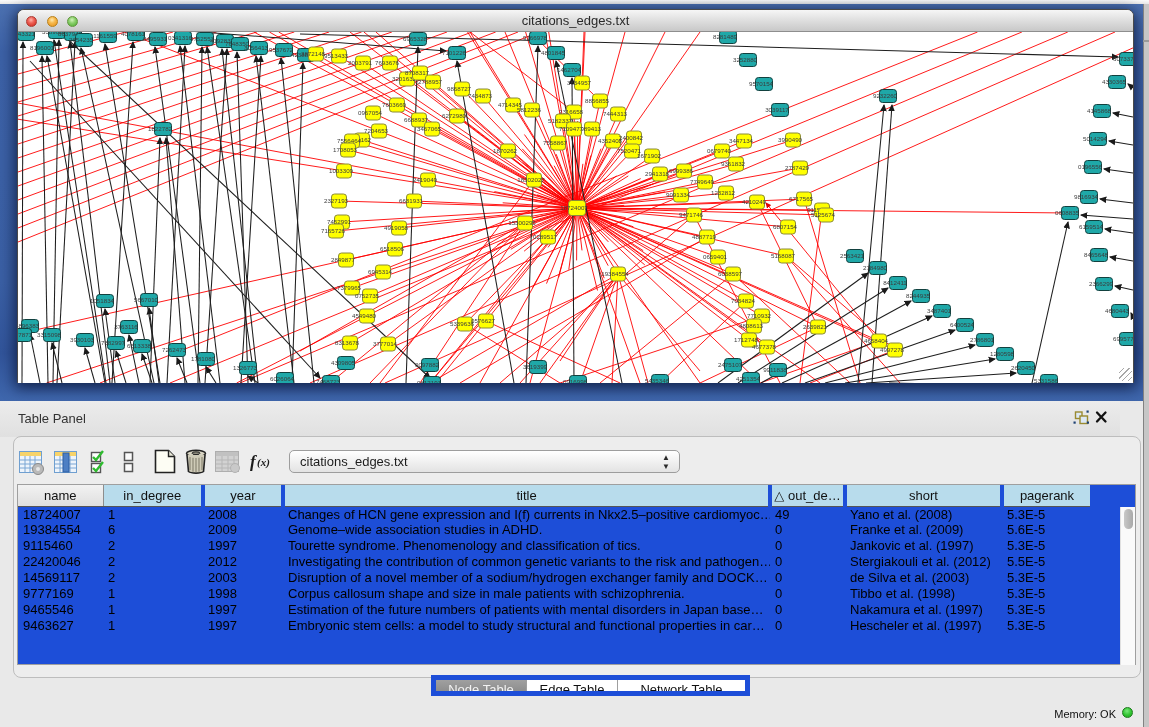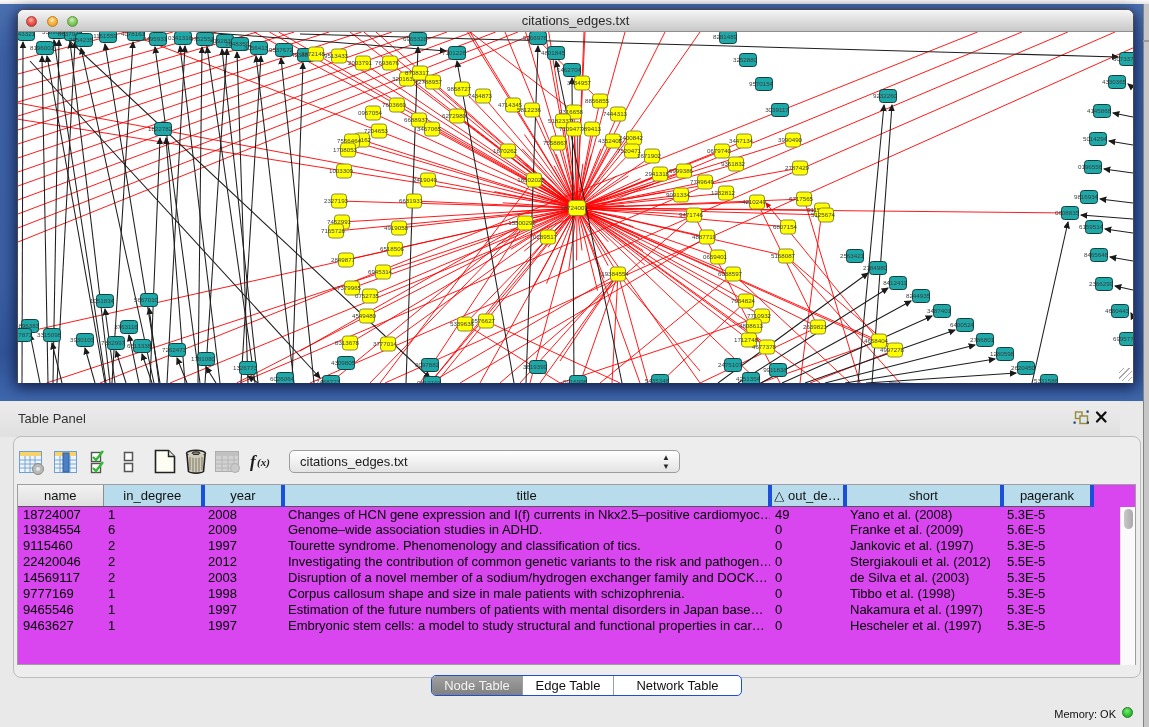--- a/index.html
+++ b/index.html
@@ -27,33 +27,33 @@
 #tph { position:absolute; left:0; top:401px; width:1120px; height:36px; background:linear-gradient(#ececec,#e0e0e0); }
 #tph .t { position:absolute; left:18px; top:10px; font-size:13px; color:#333; }
 #tpbody { position:absolute; left:0; top:437px; width:1143px; height:290px; background:#e9e9e9; }
 #cont { position:absolute; left:13px; top:436px; width:1128px; height:242px;
   background:#ededed; border:1px solid #bdbdbd; border-radius:8px; }
 #toolbar { position:absolute; left:0; top:442px; width:1143px; height:40px; }
 #combo { position:absolute; left:289px; top:8px; width:391px; height:23px; border:1px solid #9d9d9d; border-radius:5px;
   background:linear-gradient(#ffffff,#eeeeee 60%,#e3e3e3); font-size:13px; color:#1c1c1c; }
 #combo .txt { position:absolute; left:10px; top:3px; }
 #combo .spin { position:absolute; right:9px; top:2px; font-size:8px; color:#2a2a2a; line-height:9px; text-align:center; }
-#tbl { position:absolute; left:17px; top:484px; width:1119px; height:181px; background:#d946ef; border:1px solid #9f9f9f; overflow:hidden; }
+#tbl { position:absolute; left:17px; top:484px; width:1119px; height:181px; background:#1d4ed8; border:1px solid #9f9f9f; overflow:hidden; }
 table { border-collapse:collapse; table-layout:fixed; width:1074px; font-size:13px; }
 col.w0{width:85px} col.w1{width:100px} col.w2{width:80px} col.w3{width:487px} col.w4{width:75px} col.w5{width:157px} col.w6{width:90px}
 th { height:21px; font-size:13px; font-weight:normal; color:#111; background:#b8dcec;
   border-right:4px solid #1d4ed8; border-bottom:1px solid #555; padding:0; overflow:hidden; white-space:nowrap; }
 th.g { background:linear-gradient(#f2f2f2,#dfdfdf); border-right:1px solid #8d8d8d; }
 td { height:15.9px; padding:0 0 0 5px; overflow:hidden; white-space:nowrap; color:#000; }
 td.c1,td.c4 { }
 #scrb { position:absolute; left:1120px; top:507px; width:15px; height:158px; background:#fafafa; border-left:1px solid #e0e0e0; }
 #scrb .thumb { position:absolute; left:3px; top:2px; width:9px; height:20px; border-radius:5px; background:linear-gradient(90deg,#c8c8c8,#a9a9a9); }
 
 #tabs { position:absolute; left:431px; top:675px; height:21px; display:flex;
-  border:1px solid #1d4ed8; border-radius:5px; overflow:hidden; background:#fff; }
+  border:5px solid #1d4ed8; border-radius:0; overflow:hidden; background:#fff; }
 .tab { font-size:13px; color:#111; padding:2px 0 0 0; text-align:center; height:21px; }
 .tab.sel { background:linear-gradient(#a0a0a0,#7d7d7d); color:#f4f4f4; }
 .tab + .tab { border-left:1px solid #9f9f9f; }
 #t1{width:90px} #t2{width:91px} #t3{width:128px}
 
 #status { position:absolute; left:0; top:697px; width:1143px; height:30px; }
 #mem { position:absolute; right:27px; top:11px; font-size:11px; color:#111; }
 #dot { position:absolute; right:10px; top:10px; width:11px; height:11px; border-radius:50%;
   background:radial-gradient(circle at 4px 3px,#7ce87c,#2fc32f 55%,#24a524); border:1px solid #1c7a1c; }
 </style></head>

